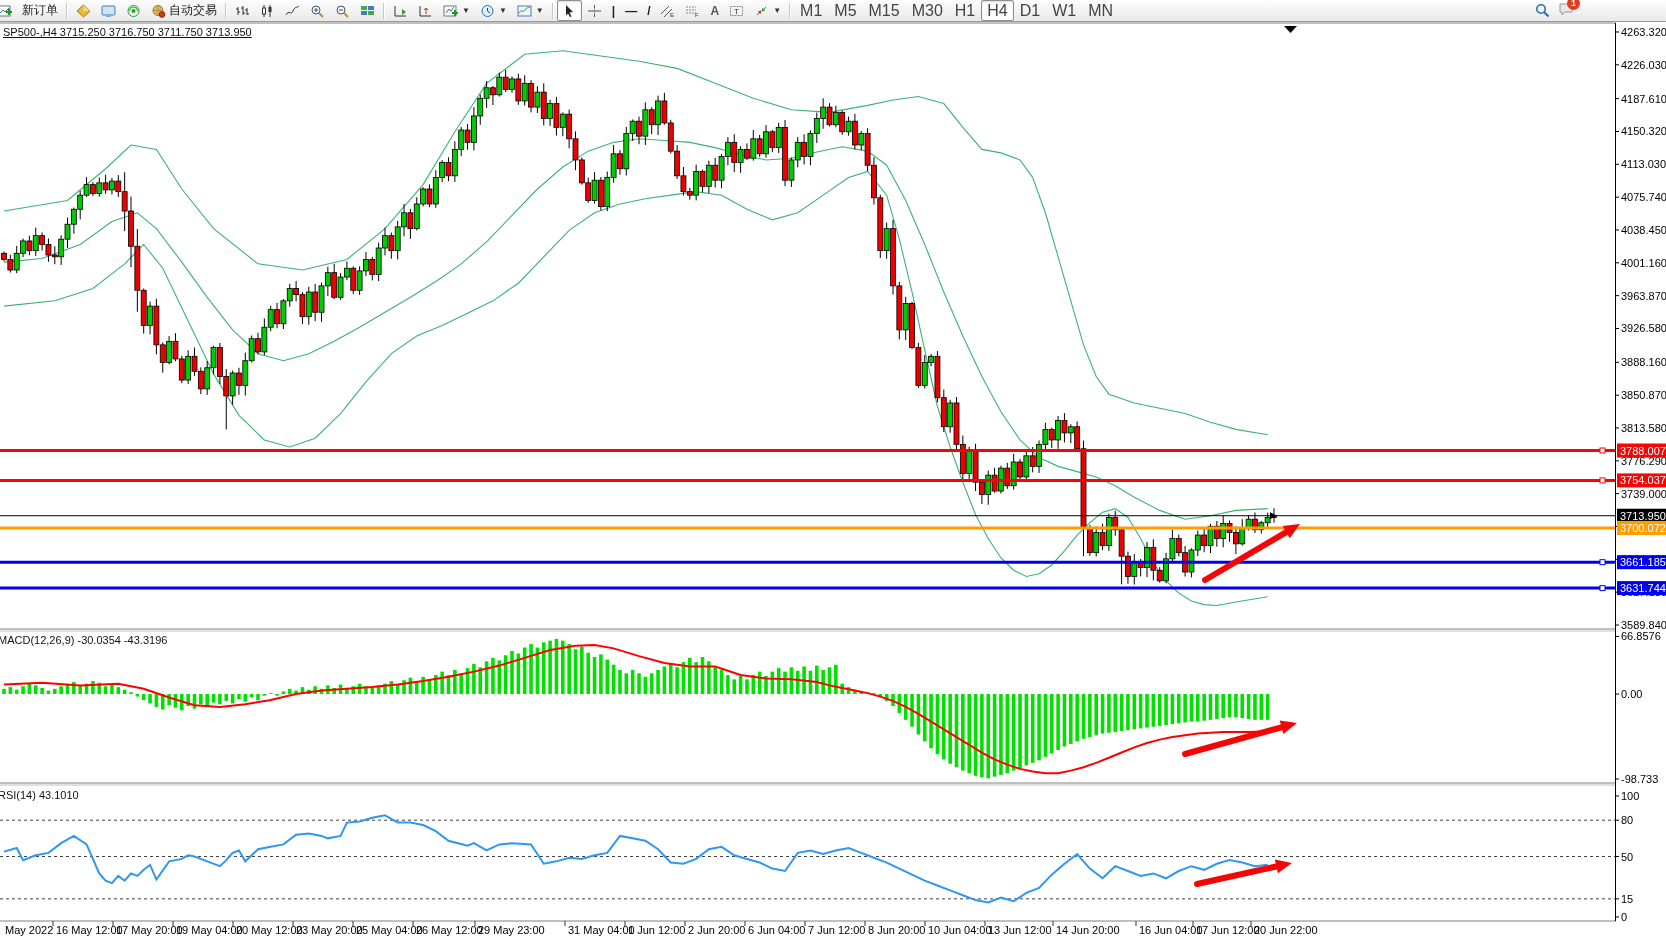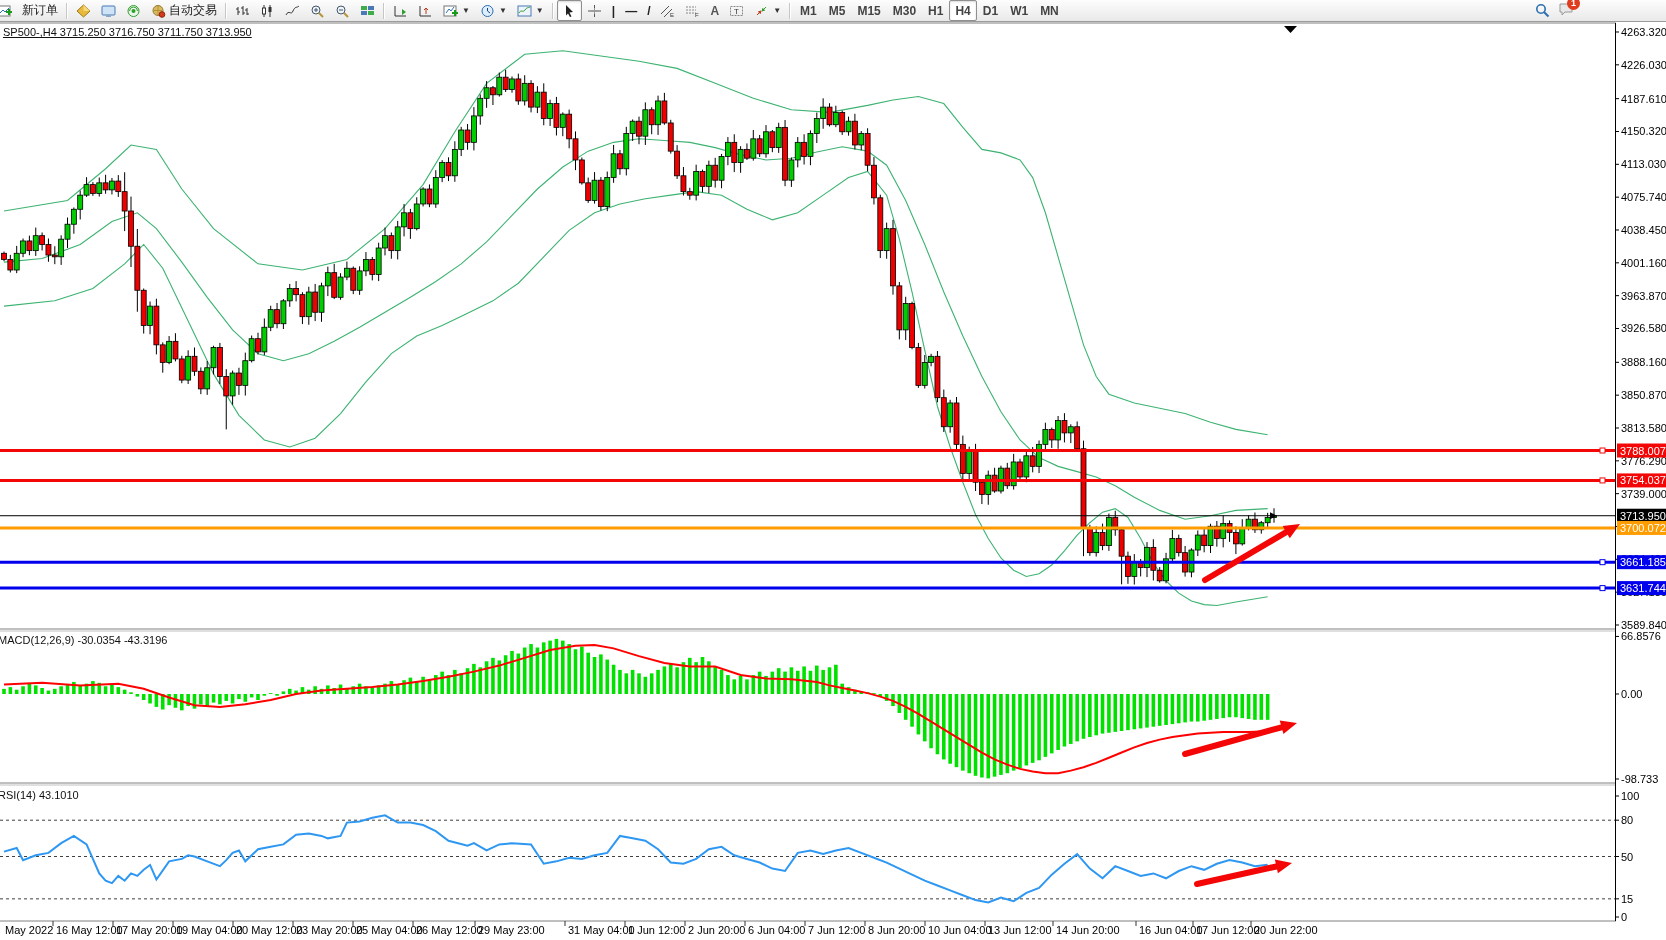--- a/index.html
+++ b/index.html
@@ -5,21 +5,21 @@
   html,body{margin:0;padding:0;background:#fff;}
   #app{position:relative;width:1666px;height:940px;overflow:hidden;
        font-family:"Liberation Sans",sans-serif;background:#be185d;}
   
   #toolbar{position:absolute;left:0;top:0;width:1666px;height:21px;
     background:linear-gradient(#fdfdfd,#e9e9e9);border-bottom:1px solid #9b9b9b;
     display:flex;align-items:center;font-size:12px;color:#222;}
   .tbtn{height:19px;display:flex;align-items:center;gap:3px;padding:0 4px;
     border:1px solid transparent;border-radius:2px;white-space:nowrap;cursor:default;}
   .tbtn.active{background:#fff;border:1px solid #8f8f8f;box-shadow:inset 0 1px 2px rgba(0,0,0,.15);}
-  .tf{font-size:12px;color:#444;padding:0 5px;font-weight:bold;}
+  .tf{font-size:16px;color:#444;padding:0 5px;font-weight:normal;}
   .sep{width:1px;height:16px;background:#c6c6c6;margin:0 3px;border-right:1px solid #fff;}
   .caret{font-size:8px;color:#333;margin-left:1px;}
   .glyph{font-size:12px;color:#222;font-weight:bold;}
   .mini{width:15px;height:14px;display:inline-block;}
   #tb-right{margin-left:auto;display:flex;align-items:center;margin-right:92px;gap:8px;}
   .badge{position:absolute;right:-6px;top:-5px;background:#e03c1f;color:#fff;
     border-radius:50%;width:13px;height:13px;font-size:9px;display:flex;
     align-items:center;justify-content:center;font-weight:bold;}
   
   #chartwrap{position:absolute;left:0;top:22px;width:1666px;height:918px;background:#fff;}

